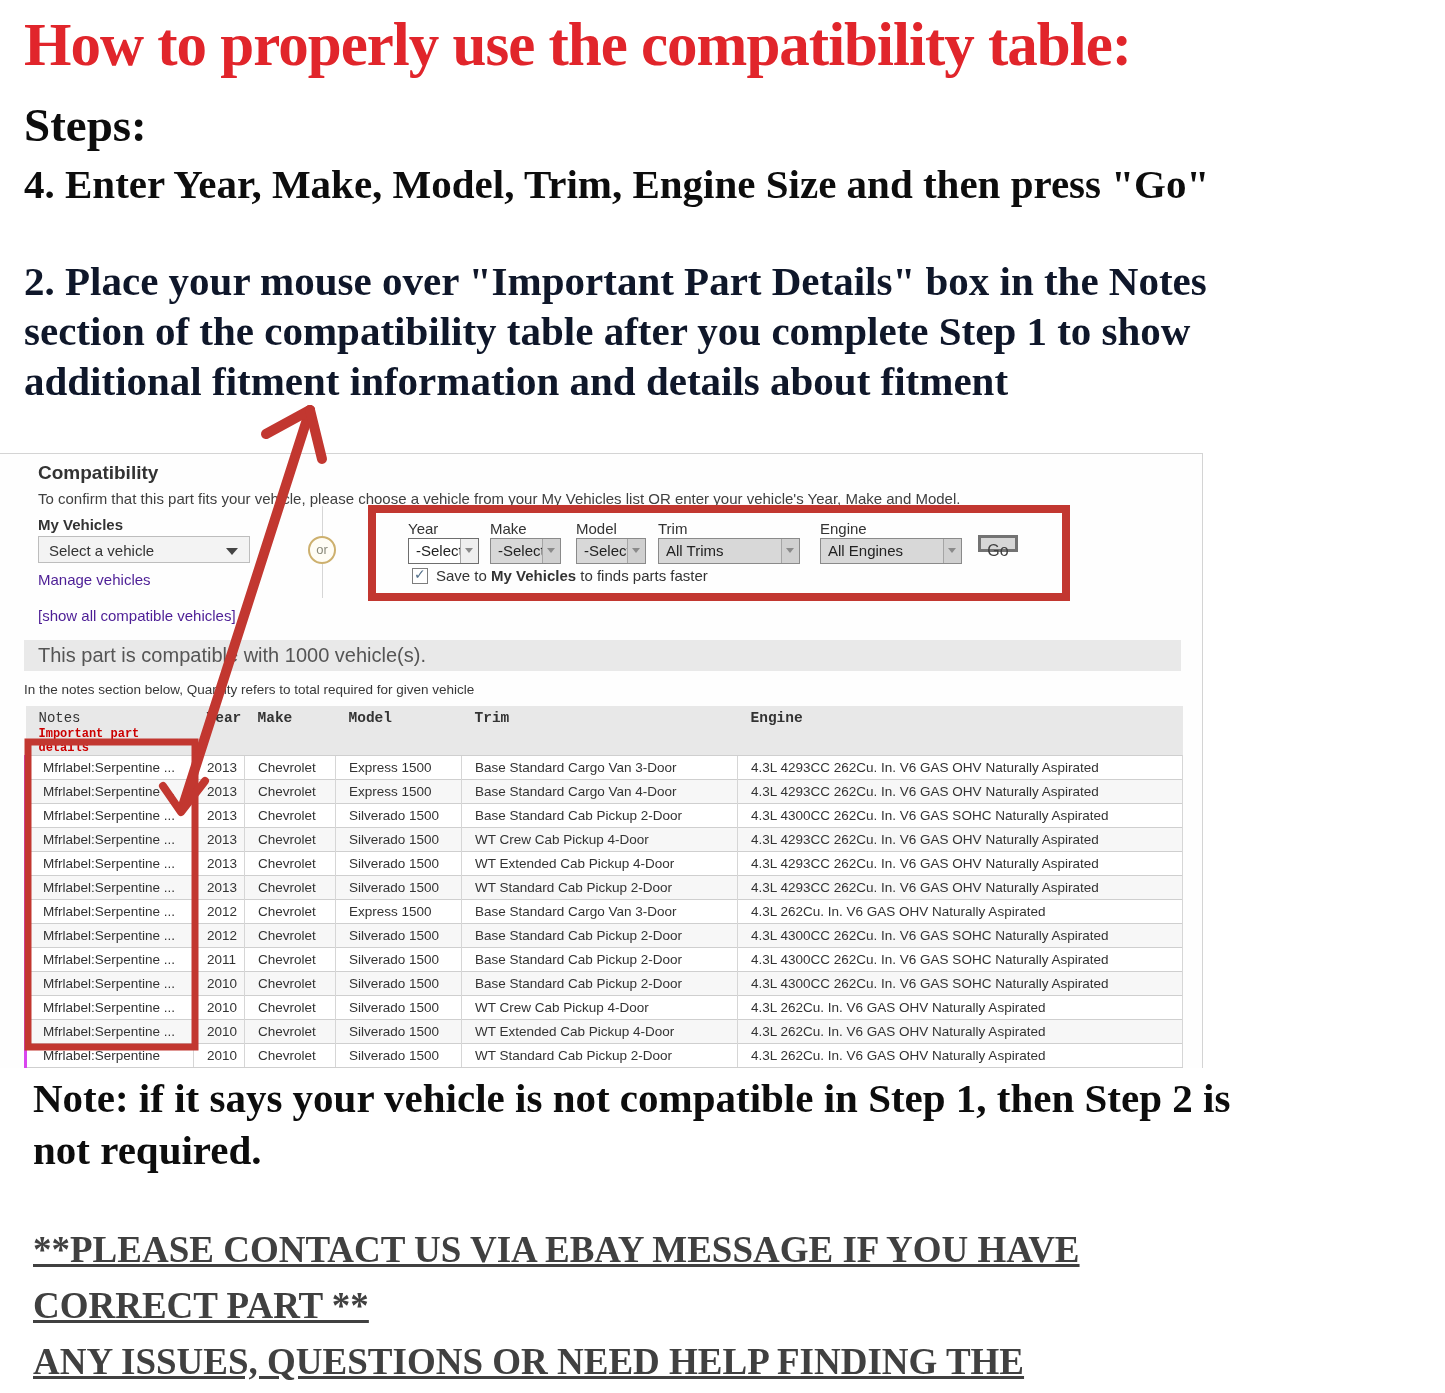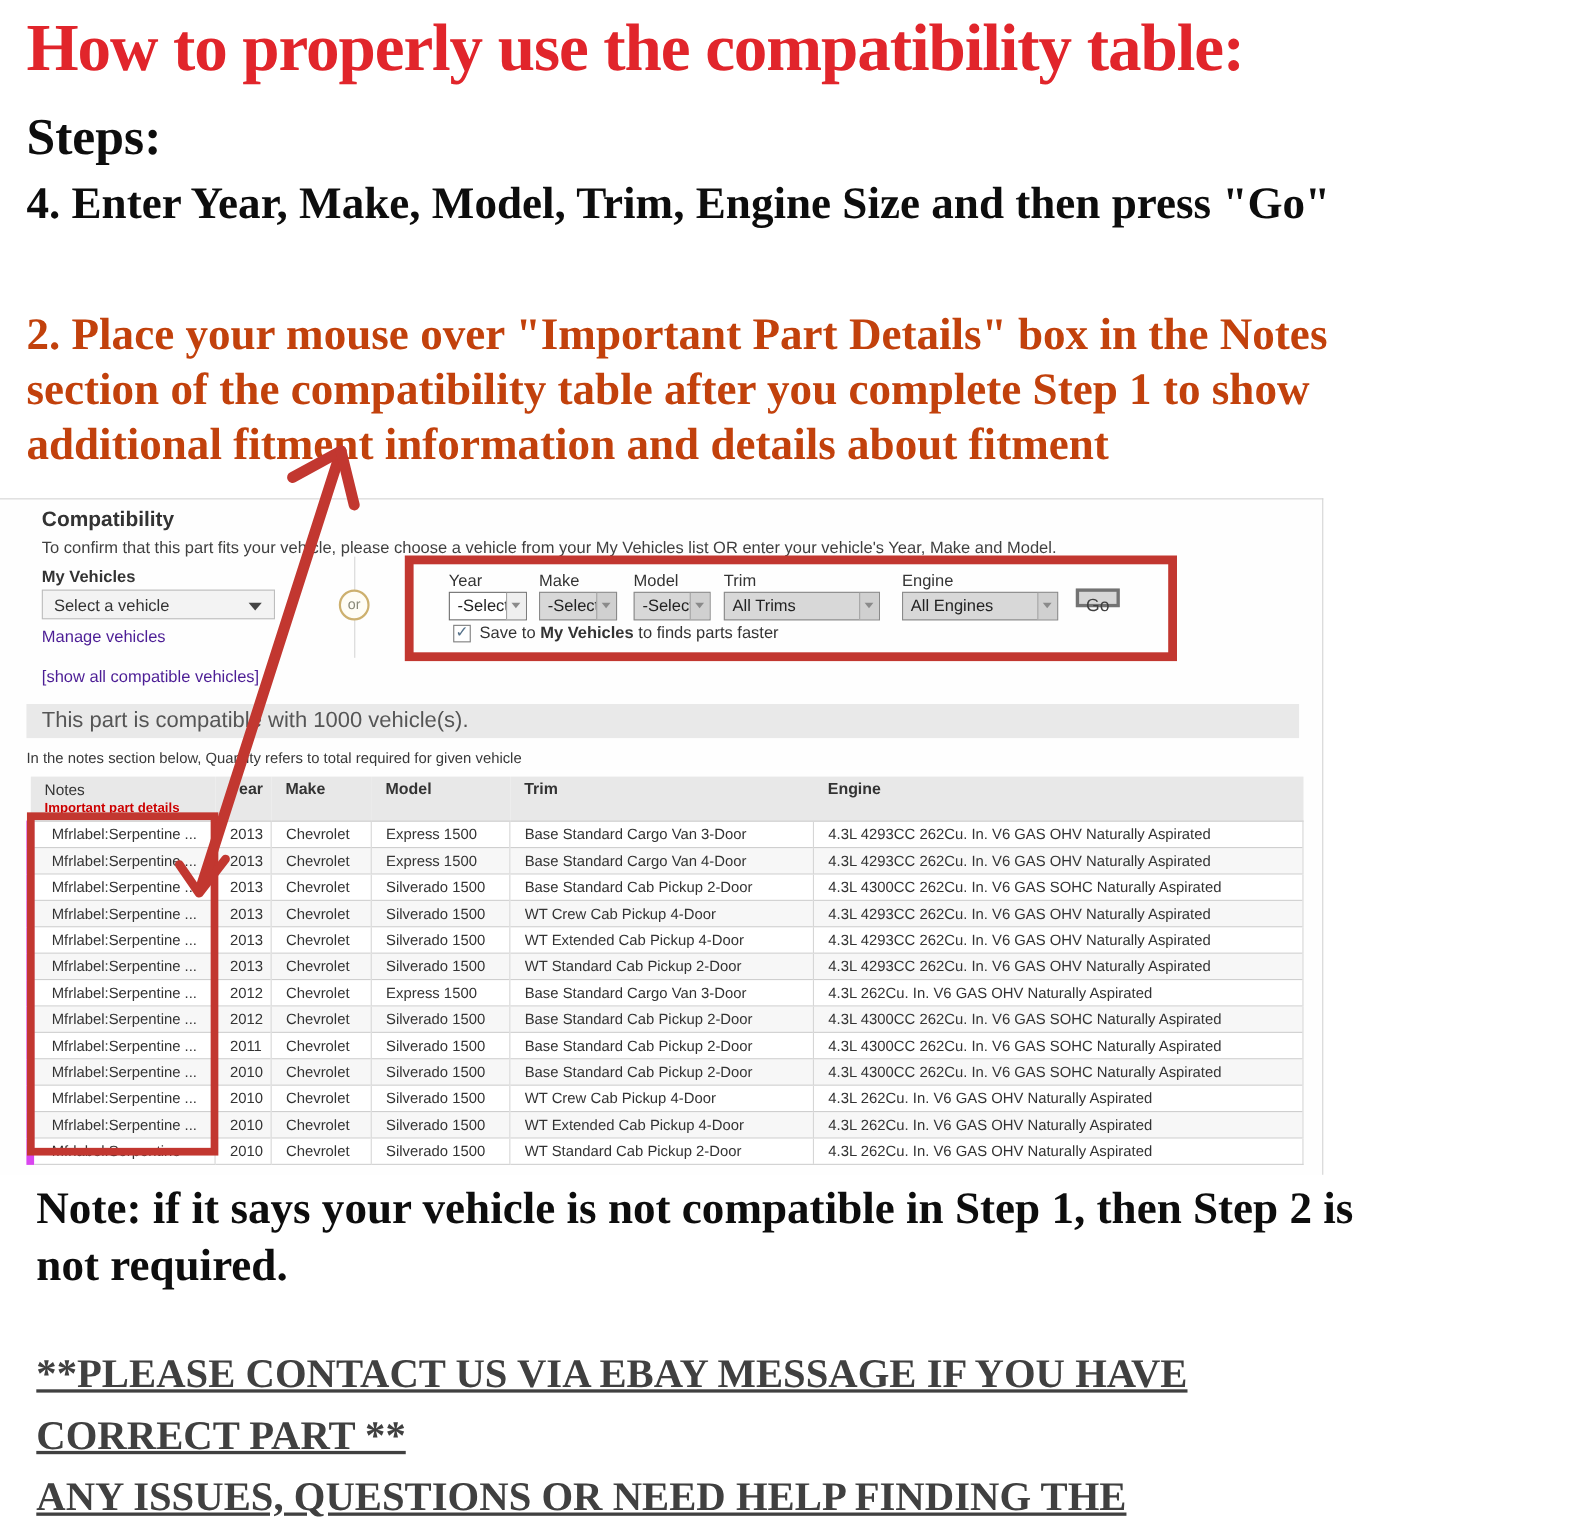--- a/index.html
+++ b/index.html
@@ -5,21 +5,21 @@
   html,body{margin:0;padding:0;background:#fff;}
   .page{position:relative;width:1445px;height:1393px;background:#fff;overflow:hidden;
         font-family:"Liberation Sans","DejaVu Sans",sans-serif;}
   .serif{font-family:"Liberation Serif","DejaVu Serif",serif;font-weight:700;}
 
   
   .main-title{position:absolute;left:24px;top:10px;font-size:61px;line-height:70px;
               color:#e1252b;letter-spacing:-1px;white-space:nowrap;}
   .steps-heading{position:absolute;left:24px;top:98px;font-size:47px;color:#0d0d0d;}
   .step1{position:absolute;left:24px;top:160px;font-size:41px;color:#0d0d0d;white-space:nowrap;}
-  .step2{position:absolute;left:24px;top:256px;font-size:41px;color:#c2410c;line-height:50px;margin-top:22px;}
+  .step2{position:absolute;left:24px;top:256px;font-size:41px;color:#0f172a;line-height:50px;}
 
   
   .widget{position:absolute;left:0;top:453px;width:1202px;height:614px;background:#fefefe;
           border-top:1px solid #d4d4d4;border-right:1px solid #d4d4d4;color:#333;}
   .w-title{position:absolute;left:38px;top:8px;font-size:19px;font-weight:bold;color:#333;}
   .w-sub{position:absolute;left:38px;top:36px;font-size:15px;color:#404040;white-space:nowrap;}
 
   .mv-label{position:absolute;left:38px;top:62px;font-size:15px;font-weight:bold;color:#333;}
   .mv-select{position:absolute;left:38px;top:82px;width:212px;height:27px;background:#f3f3f3;
              border:1px solid #bdbdbd;font-size:15px;color:#333;line-height:27px;padding-left:10px;
@@ -56,28 +56,28 @@
   .save-check .tick{position:absolute;left:1px;top:-3px;font-size:14px;font-weight:bold;color:#55718a;}
   .save-label{position:absolute;left:436px;top:113px;font-size:15px;color:#333;white-space:nowrap;}
   .save-label b{font-weight:bold;}
 
   .banner{position:absolute;left:24px;top:186px;width:1157px;height:31px;background:#e9e9e9;
           font-size:20px;color:#555;line-height:31px;padding-left:14px;box-sizing:border-box;}
   .hint{position:absolute;left:24px;top:228px;font-size:13.5px;color:#383838;}
 
   .fit-table{position:absolute;left:24px;top:252px;width:1157px;border-collapse:collapse;table-layout:fixed;}
   .fit-table th{background:#e8e8e8;height:36px;text-align:left;vertical-align:top;
-                padding:4px 0 0 13px;font-size:14.5px;color:#333;font-weight:bold;}
+                padding:4px 0 0 13px;font-size:14.5px;color:#333;font-weight:bold;font-family:Liberation Mono, monospace;}
   .fit-table th.th-notes{font-weight:normal;}
   .th-n{font-size:14px;color:#333;}
   .th-sub{font-size:12px;font-weight:bold;color:#cc0000;margin-top:1px;}
   .fit-table td{height:23px;font-size:13.5px;color:#333;padding:0 0 0 13px;
                 border-top:1px solid #cfcfcf;border-left:1px solid #d6d6d6;
                 white-space:nowrap;overflow:hidden;}
-  .fit-table td:first-child{border-left:7px solid #d946ef;padding-left:16px;}
+  .fit-table td:first-child{border-left:3px solid #d946ef;padding-left:16px;}
   .fit-table tr:nth-child(even) td{background:#f7f7f7;}
   .fit-table tr:nth-child(odd) td{background:#ffffff;}
   .fit-table tbody tr:last-child td{border-bottom:1px solid #cfcfcf;}
   .fit-table td:last-child{border-right:1px solid #d6d6d6;}
 
   
   .note-text{position:absolute;left:33px;top:1072px;font-size:41px;line-height:52px;color:#0d0d0d;}
   .contact-text{position:absolute;left:33px;top:1222px;font-size:37px;line-height:56px;color:#404040;text-decoration:underline;}
 
   

